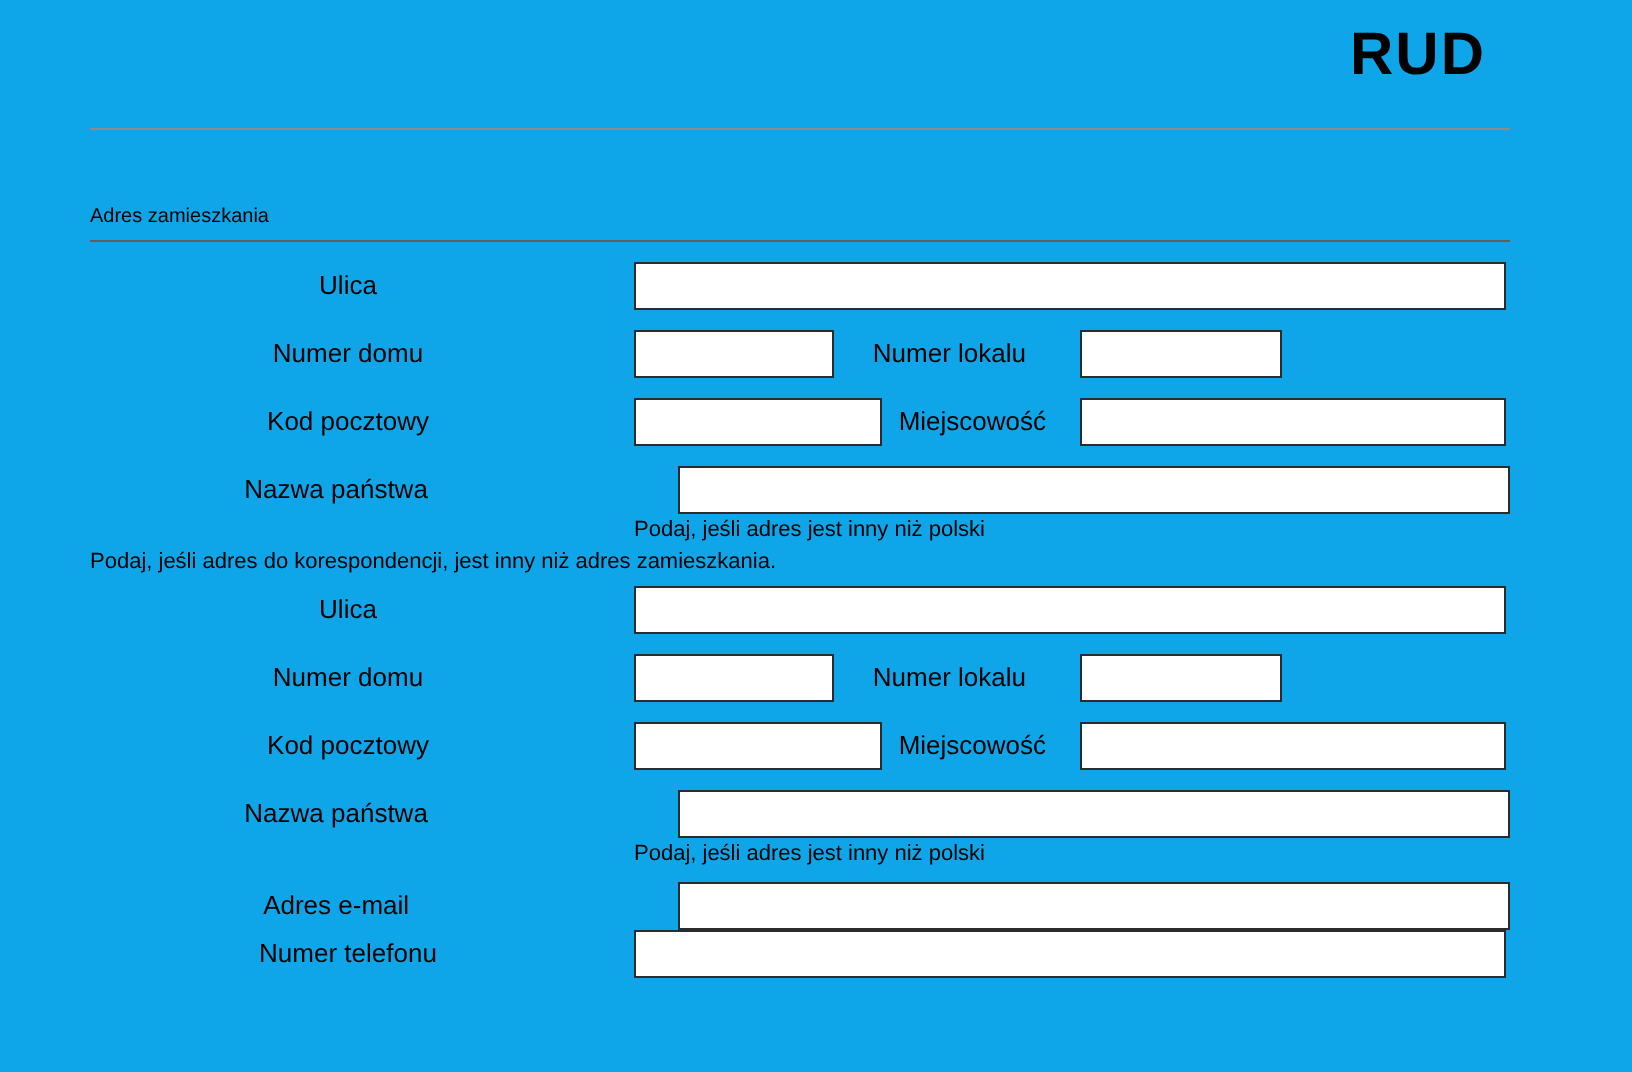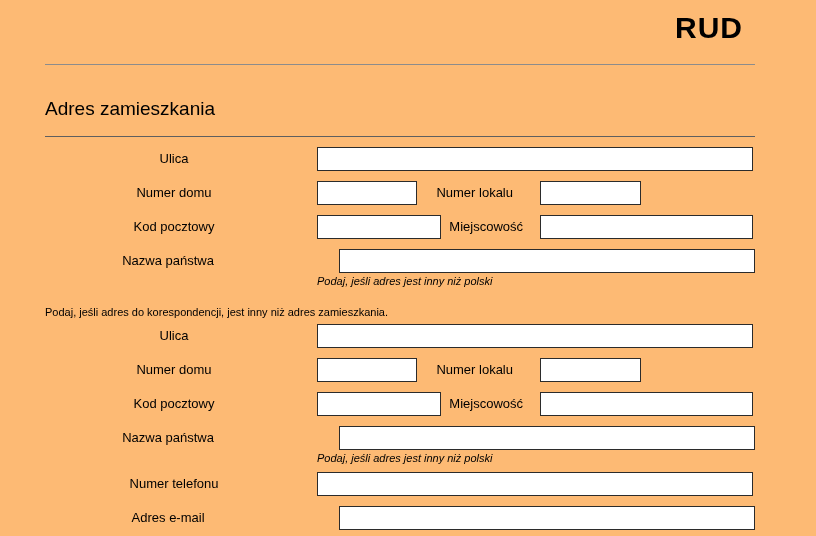--- a/index.html
+++ b/index.html
@@ -6,21 +6,21 @@
     margin: 0;
     padding: 0;
     background: #ffffff;
     font-family: "Liberation Sans", sans-serif;
     color: #000000;
   }
   .page {
     position: relative;
     width: 816px;
     height: 536px;
-    background: #fdba74;
+    background: #0ea5e9;
     overflow: hidden;
   }
   .content {
     position: absolute;
     left: 45px;
     top: 0;
     width: 710px;
   }
   .title-row {
     padding-top: 9px;
@@ -35,32 +35,32 @@
     letter-spacing: 1px;
     line-height: 38px;
   }
   .top-rule {
     margin-top: 17px;
     border-top: 1px solid #8c8c8c;
     height: 0;
   }
   .section-title {
     margin-top: 36px;
-    font-size: 19px;
+    font-size: 10px;
     line-height: 15px;
-    padding-bottom: 20px;
+    padding-bottom: 4px;
     border-bottom: 1px solid #5f5f5f;
   }
   .section-title.second {
     margin-top: 9px;
   }
   .section-sub {
     font-size: 11px;
     line-height: 11px;
-    margin-top: 20px;
+    margin-top: 5px;
   }
   .rows {
     margin-top: 10px;
   }
   .rows.tight {
     margin-top: 6px;
   }
   .row {
     display: flex;
     height: 24px;
@@ -112,21 +112,20 @@
   }
   .w-full { flex: 1; }
   .w-house { width: 100px; }
   .w-apt { width: 101px; }
   .w-postal { width: 124px; }
   .w-city { flex: 1; }
   .field-hint {
     margin: 3px 0 8px 272px;
     font-size: 11px;
     line-height: 11px;
-    font-style: italic;
   }
 </style>
 </head>
 <body>
 
 <div class="page">
   <div class="content">
 
     <div class="title-row">
       <span class="form-title">RUD</span>
@@ -200,29 +199,29 @@
       </div>
 
       <div class="row no-mb">
         <div class="lbl">Nazwa państwa</div>
         <div class="fields">
           <input class="box w-full" type="text" value="" style="">
         </div>
       </div>
       <div class="field-hint">Podaj, jeśli adres jest inny niż polski</div>
 
-      <div class="row">
-        <div class="lbl">Numer telefonu</div>
-        <div class="fields">
-          <input class="box w-full" type="text" value="" style="">
-        </div>
-      </div>
-
       <div class="row no-mb">
         <div class="lbl">Adres e-mail</div>
+        <div class="fields">
+          <input class="box w-full" type="text" value="" style="">
+        </div>
+      </div>
+
+      <div class="row">
+        <div class="lbl">Numer telefonu</div>
         <div class="fields">
           <input class="box w-full" type="text" value="" style="">
         </div>
       </div>
 
     </div>
   </div>
 </div>
 
 </body></html>

